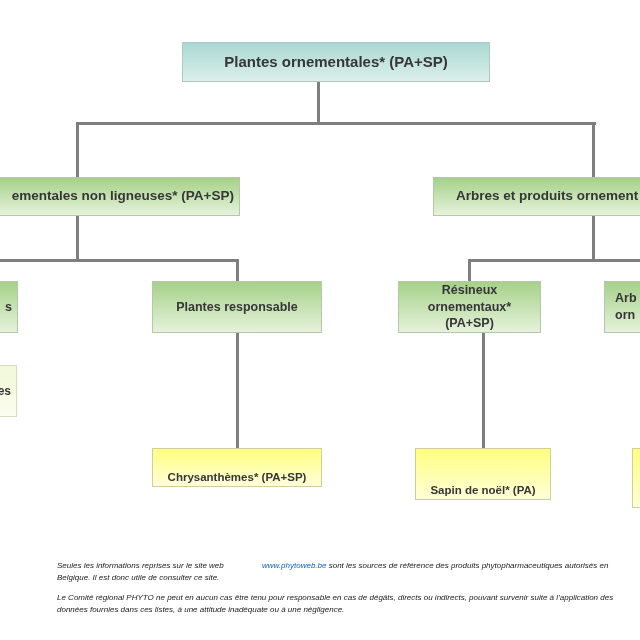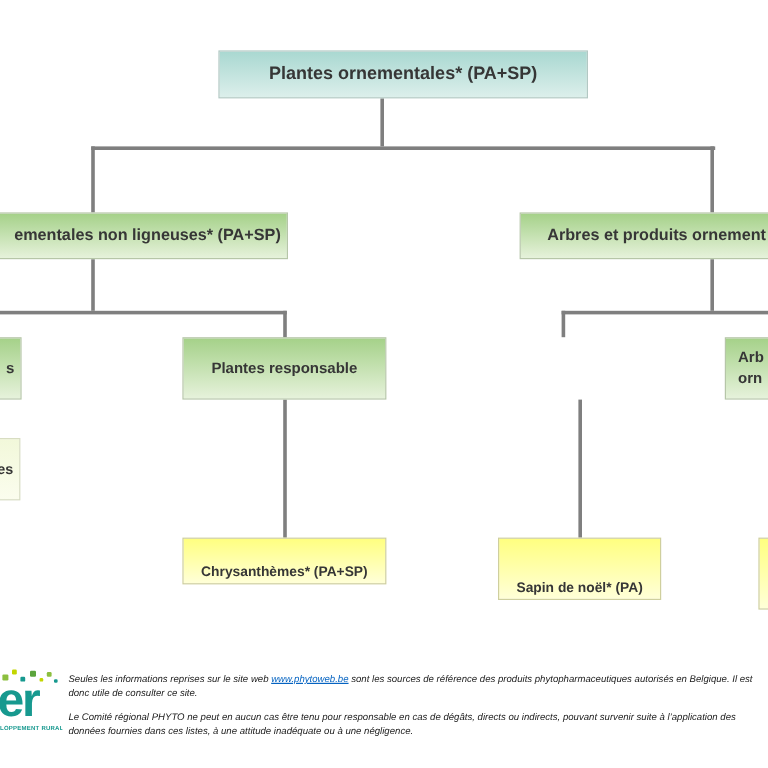--- a/index.html
+++ b/index.html
@@ -16,21 +16,21 @@
   .pale   { background:linear-gradient(180deg,#f2f8da 0%, #fbfdee 100%); border-color:#d8ddc2; }
 
   .cut-right { align-items:flex-end; padding-right:5px; }
   .cut-left  { align-items:flex-start; padding-left:8px; }
 
   .line { position:absolute; background:#7f7f7f; }
 
   .footer { position:absolute; left:57px; top:560px; width:582px; font-style:italic;
             font-size:8px; line-height:1.45; color:#1a1a1a; }
   .footer p { margin:0 0 9px 0; }
-  .footer a { color:#0563c1; text-decoration:underline; cursor:pointer; }
+  .footer a { color:#0563c1; cursor:pointer;margin-left:36px; }
 
   .logo { position:absolute; left:0; top:556px; width:52px; height:70px; overflow:hidden; }
   .logo-er { position:absolute; left:-2px; top:8px; font-size:40px; font-weight:bold;
              color:#17998f; letter-spacing:-2px; line-height:1; }
   .logo-caption { position:absolute; left:0px; top:48px; font-size:5px; font-weight:bold;
                   color:#17998f; white-space:nowrap; letter-spacing:0.2px; }
   .dot { position:absolute; border-radius:1px; }
 </style>
 </head>
 <body>
@@ -63,20 +63,24 @@
   <div class="box green cut-left" style="left:433px; top:177px; width:250px; height:39px; font-size:13.5px; padding-left:22px;">
     <span>Arbres et produits ornement</span>
   </div>
 
   <div class="box green cut-right" style="left:-180px; top:281px; width:198px; height:52px; font-size:12.5px;">
     <span>s</span>
   </div>
   <div class="box green" style="left:152px; top:281px; width:170px; height:52px; font-size:12.5px;">
     <span>Plantes responsable</span>
   </div>
+  <div class="box green" style="left:398px; top:281px; width:143px; height:52px; font-size:12.5px;">
+    <span>Résineux ornementaux*</span>
+    <span>(PA+SP)</span>
+  </div>
   <div class="box green cut-left" style="left:604px; top:281px; width:100px; height:52px; font-size:12.5px; padding-left:10px;">
     <span>Arb</span>
     <span>orn</span>
   </div>
 
   <div class="box pale cut-right" style="left:-180px; top:365px; width:197px; height:52px; font-size:12px;">
     <span>es</span>
   </div>
   <div class="box yellow" style="left:152px; top:448px; width:170px; height:39px; font-size:11.5px;">
     <span>Chrysanthèmes* (PA+SP)</span>
@@ -86,25 +90,14 @@
   </div>
   <div class="box yellow" style="left:632px; top:448px; width:60px; height:60px; font-size:11.5px;">
     <span></span>
   </div>
 
   <div class="footer">
     <p><span>Seules les informations reprises sur le site web </span><a>www.phytoweb.be</a><span> sont les sources de référence des produits phytopharmaceutiques autorisés en Belgique. Il est donc utile de consulter ce site.</span></p>
     <p>Le Comité régional PHYTO ne peut en aucun cas être tenu pour responsable en cas de dégâts, directs ou indirects, pouvant survenir suite à l’application des données fournies dans ces listes, à une attitude inadéquate ou à une négligence.</p>
   </div>
 
-  <div class="logo">
-    <span class="dot" style="left:2px;  top:6px;  width:5px; height:5px; background:#8cbf3f;"></span>
-    <span class="dot" style="left:10px; top:2px;  width:4px; height:4px; background:#c3d600;"></span>
-    <span class="dot" style="left:17px; top:8px;  width:4px; height:4px; background:#17998f;"></span>
-    <span class="dot" style="left:25px; top:3px;  width:5px; height:5px; background:#5ba43c;"></span>
-    <span class="dot" style="left:33px; top:9px;  width:3px; height:3px; background:#c3d600;"></span>
-    <span class="dot" style="left:39px; top:4px;  width:4px; height:4px; background:#8cbf3f;"></span>
-    <span class="dot" style="left:45px; top:10px; width:3px; height:3px; background:#17998f;"></span>
-    <span class="logo-er">er</span>
-    <span class="logo-caption">LOPPEMENT RURAL</span>
-  </div>
 
 </div>
 
 </body></html>

